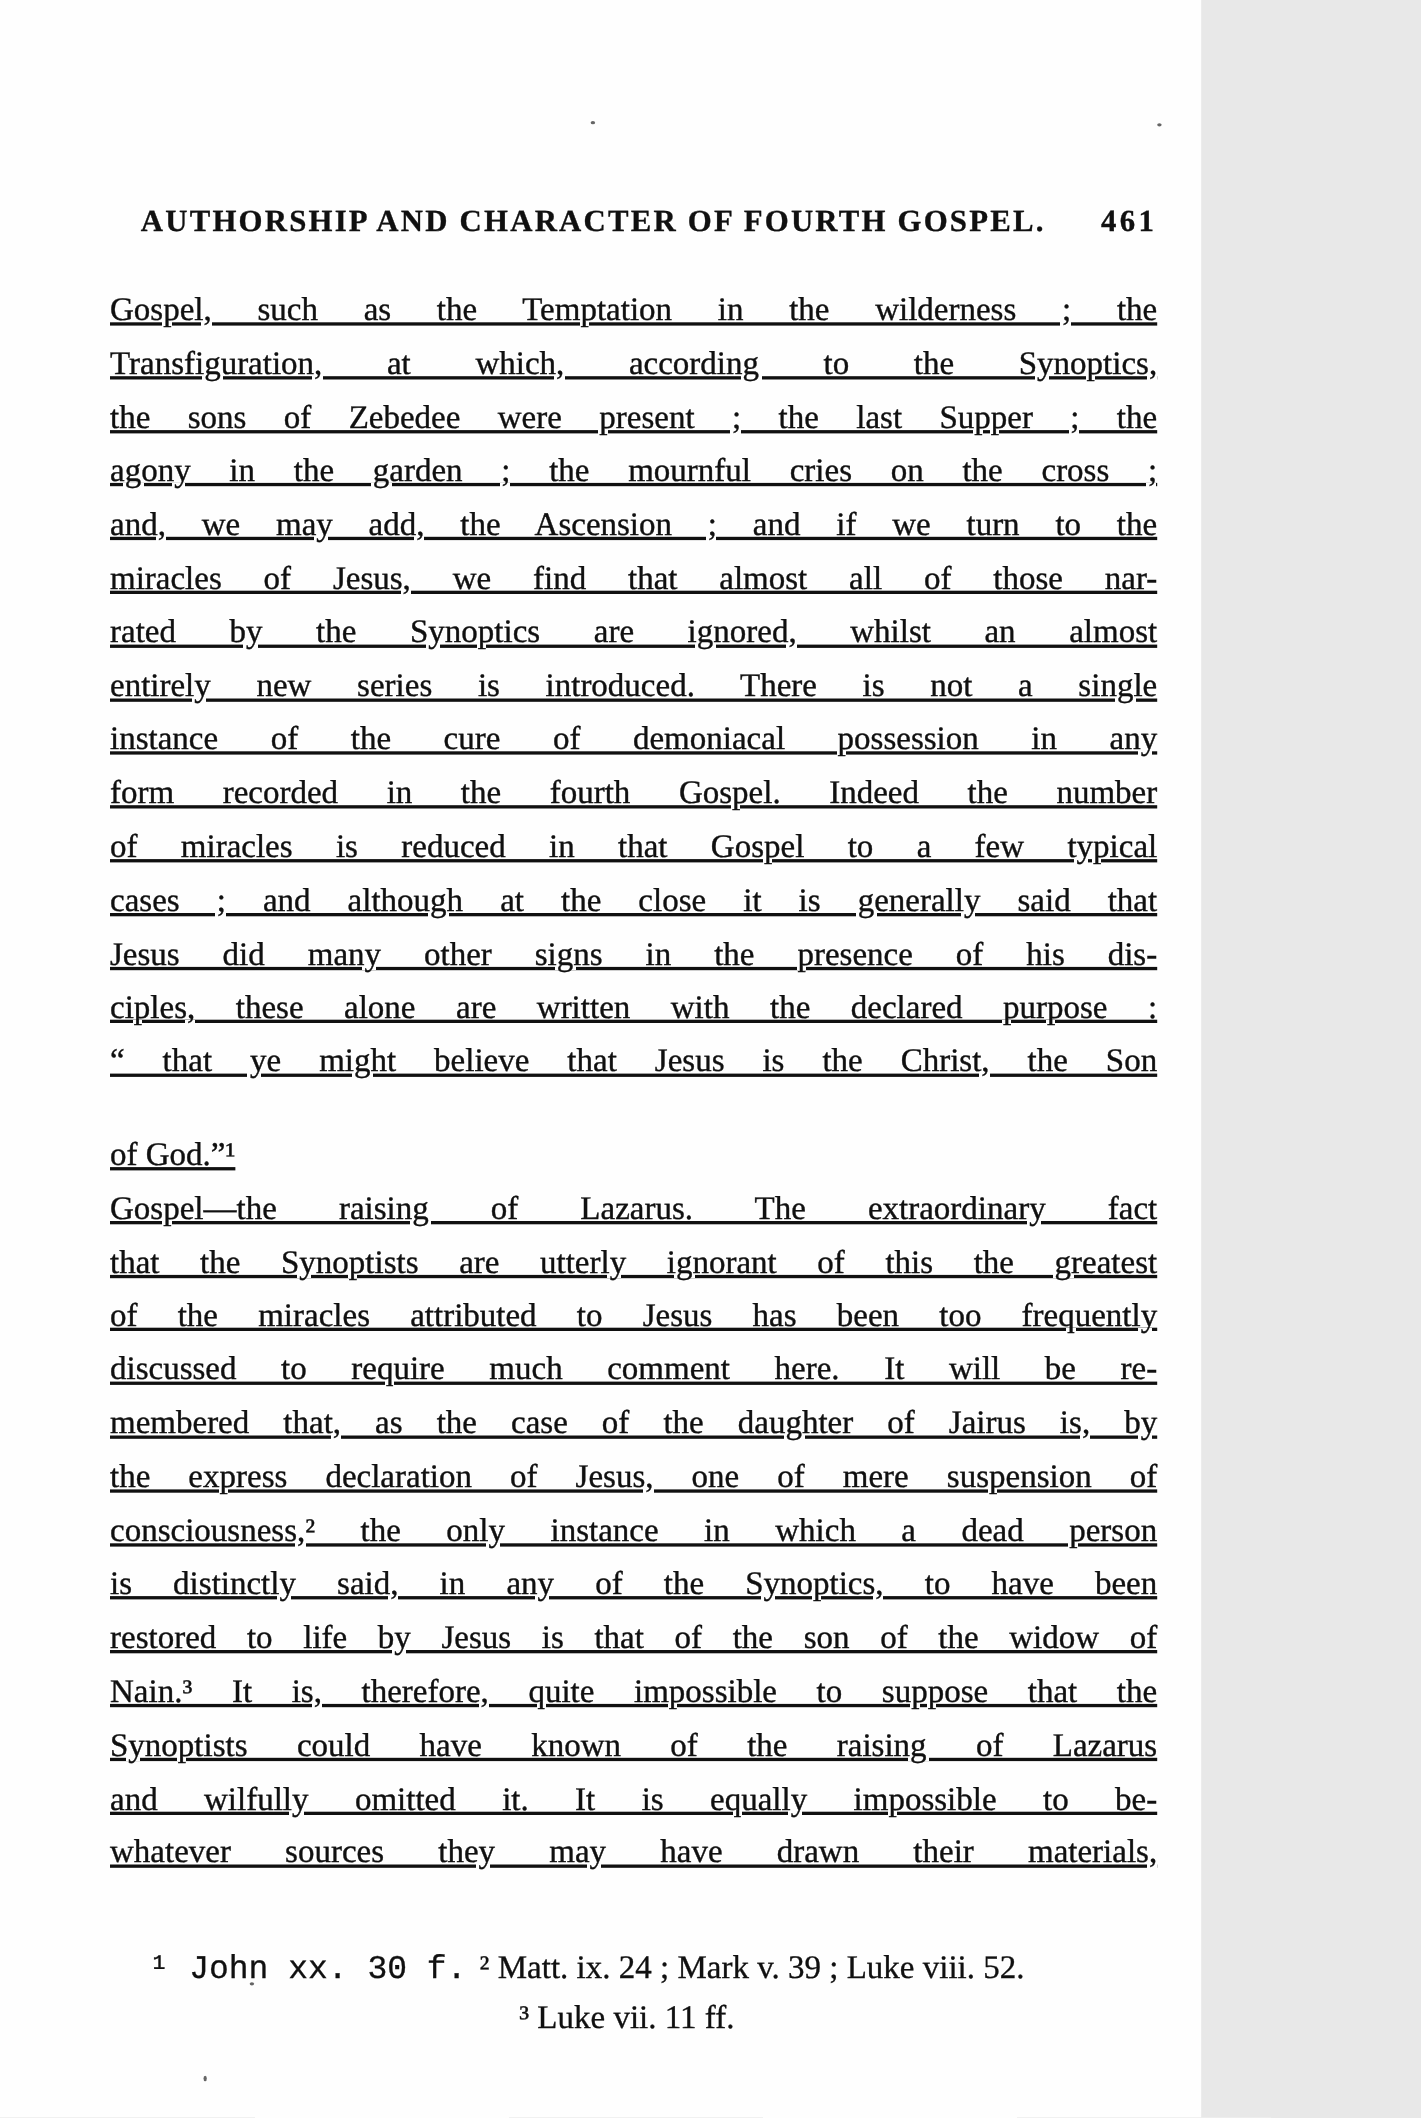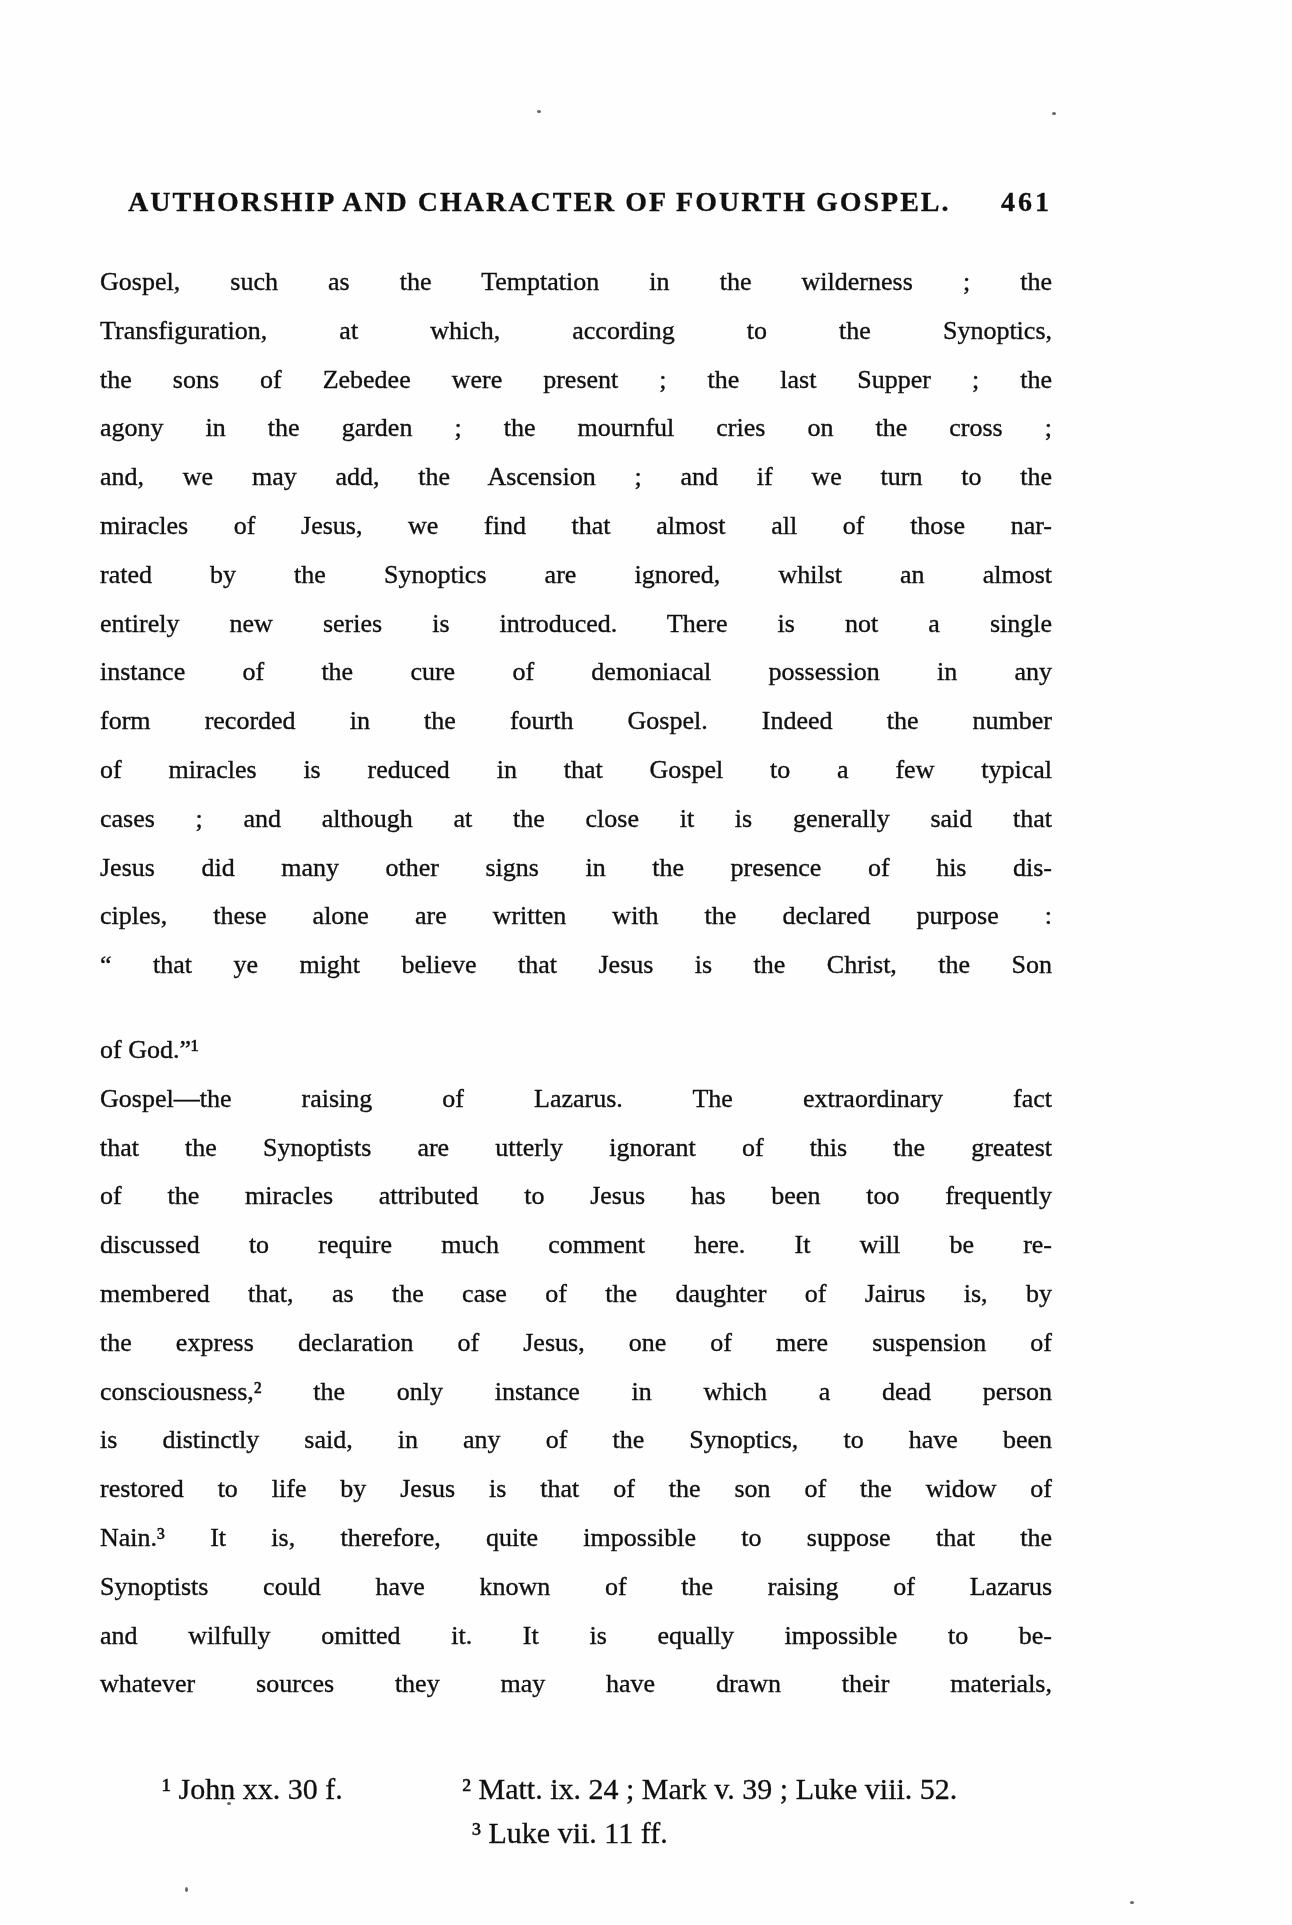--- a/index.html
+++ b/index.html
@@ -1,18 +1,18 @@
 <!DOCTYPE html>
 <html><head>
 <meta charset="utf-8">
 <style>
   html, body { margin: 0; padding: 0; background: #e8e8e8; }
   .page {
     position: relative;
-    width: 1292px;
+    width: 1092px;
     height: 1925px;
     background: #fefefe;
     overflow: hidden;
     color: #101010;
     font-family: "Liberation Serif", "DejaVu Serif", serif;
   }
   .content {
     position: absolute;
     left: 100px;
     top: 186px;
@@ -25,38 +25,39 @@
     padding-left: 28px;
     font-weight: bold;
     font-size: 28px;
     letter-spacing: 2px;
     white-space: nowrap;
     -webkit-text-stroke: 0.3px currentColor;
     margin-bottom: 40px;
   }
   .header .pagenum { letter-spacing: 3px; font-family: Liberation Serif, serif; }
   .bodytext {
-    font-size: 26px;
+    font-size: 30px;
     line-height: 48.8px;
+    text-decoration: underline;
     -webkit-text-stroke: 0.35px currentColor;
   }
   .bodyline {
     text-align: justify;
     text-align-last: justify;
   }
   .bodyline.short { text-align-last: left; margin-top: 36px; }
   .bodyline.indent { text-indent: 44px; }
   .footnotes {
     margin-top: 58px;
     font-size: 30px;
     line-height: 44px;
     -webkit-text-stroke: 0.3px currentColor;
   }
   .fn-row1 { display: flex; align-items: baseline; }
-  .fn-1 { margin-left: 62px; min-width: 300px; }
+  .fn-1 { margin-left: 36px; min-width: 300px; font-family: Liberation Mono, monospace; }
   .fn-3 { margin-left: 372px; }
   .speck {
     position: absolute;
     background: #4a4a4a;
     border-radius: 50%;
     opacity: 0.85;
   }
 </style>
 </head>
 <body>

